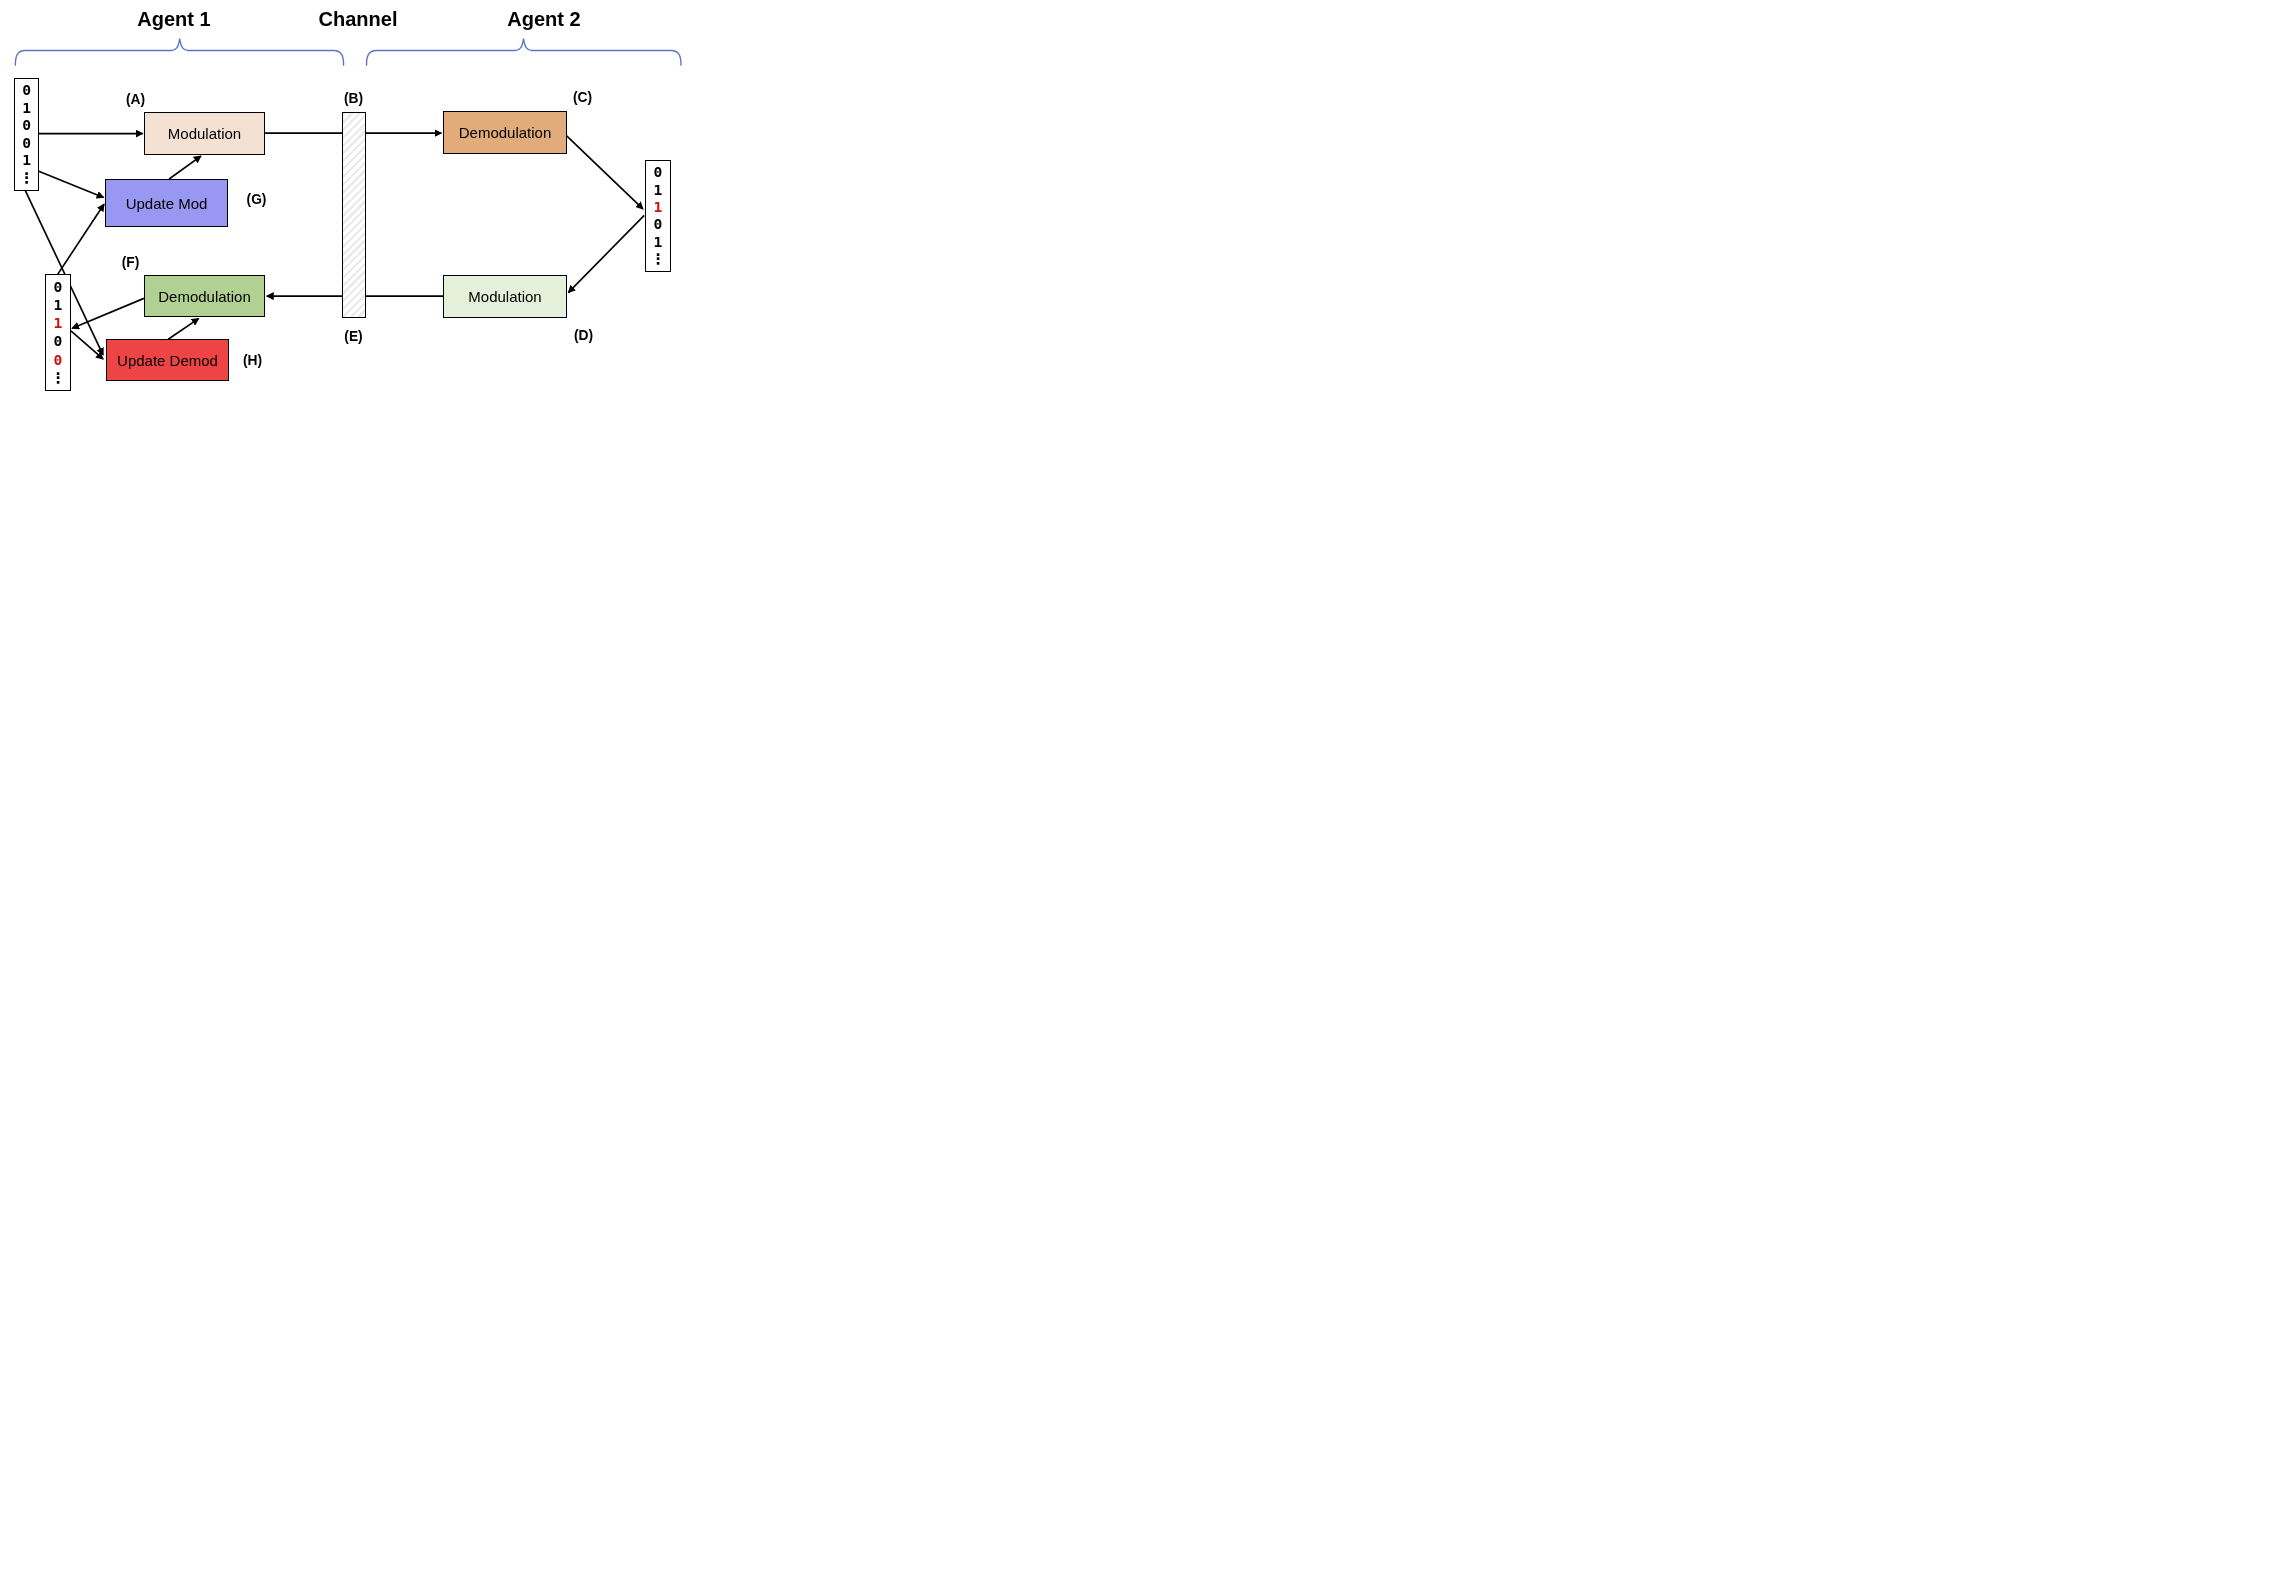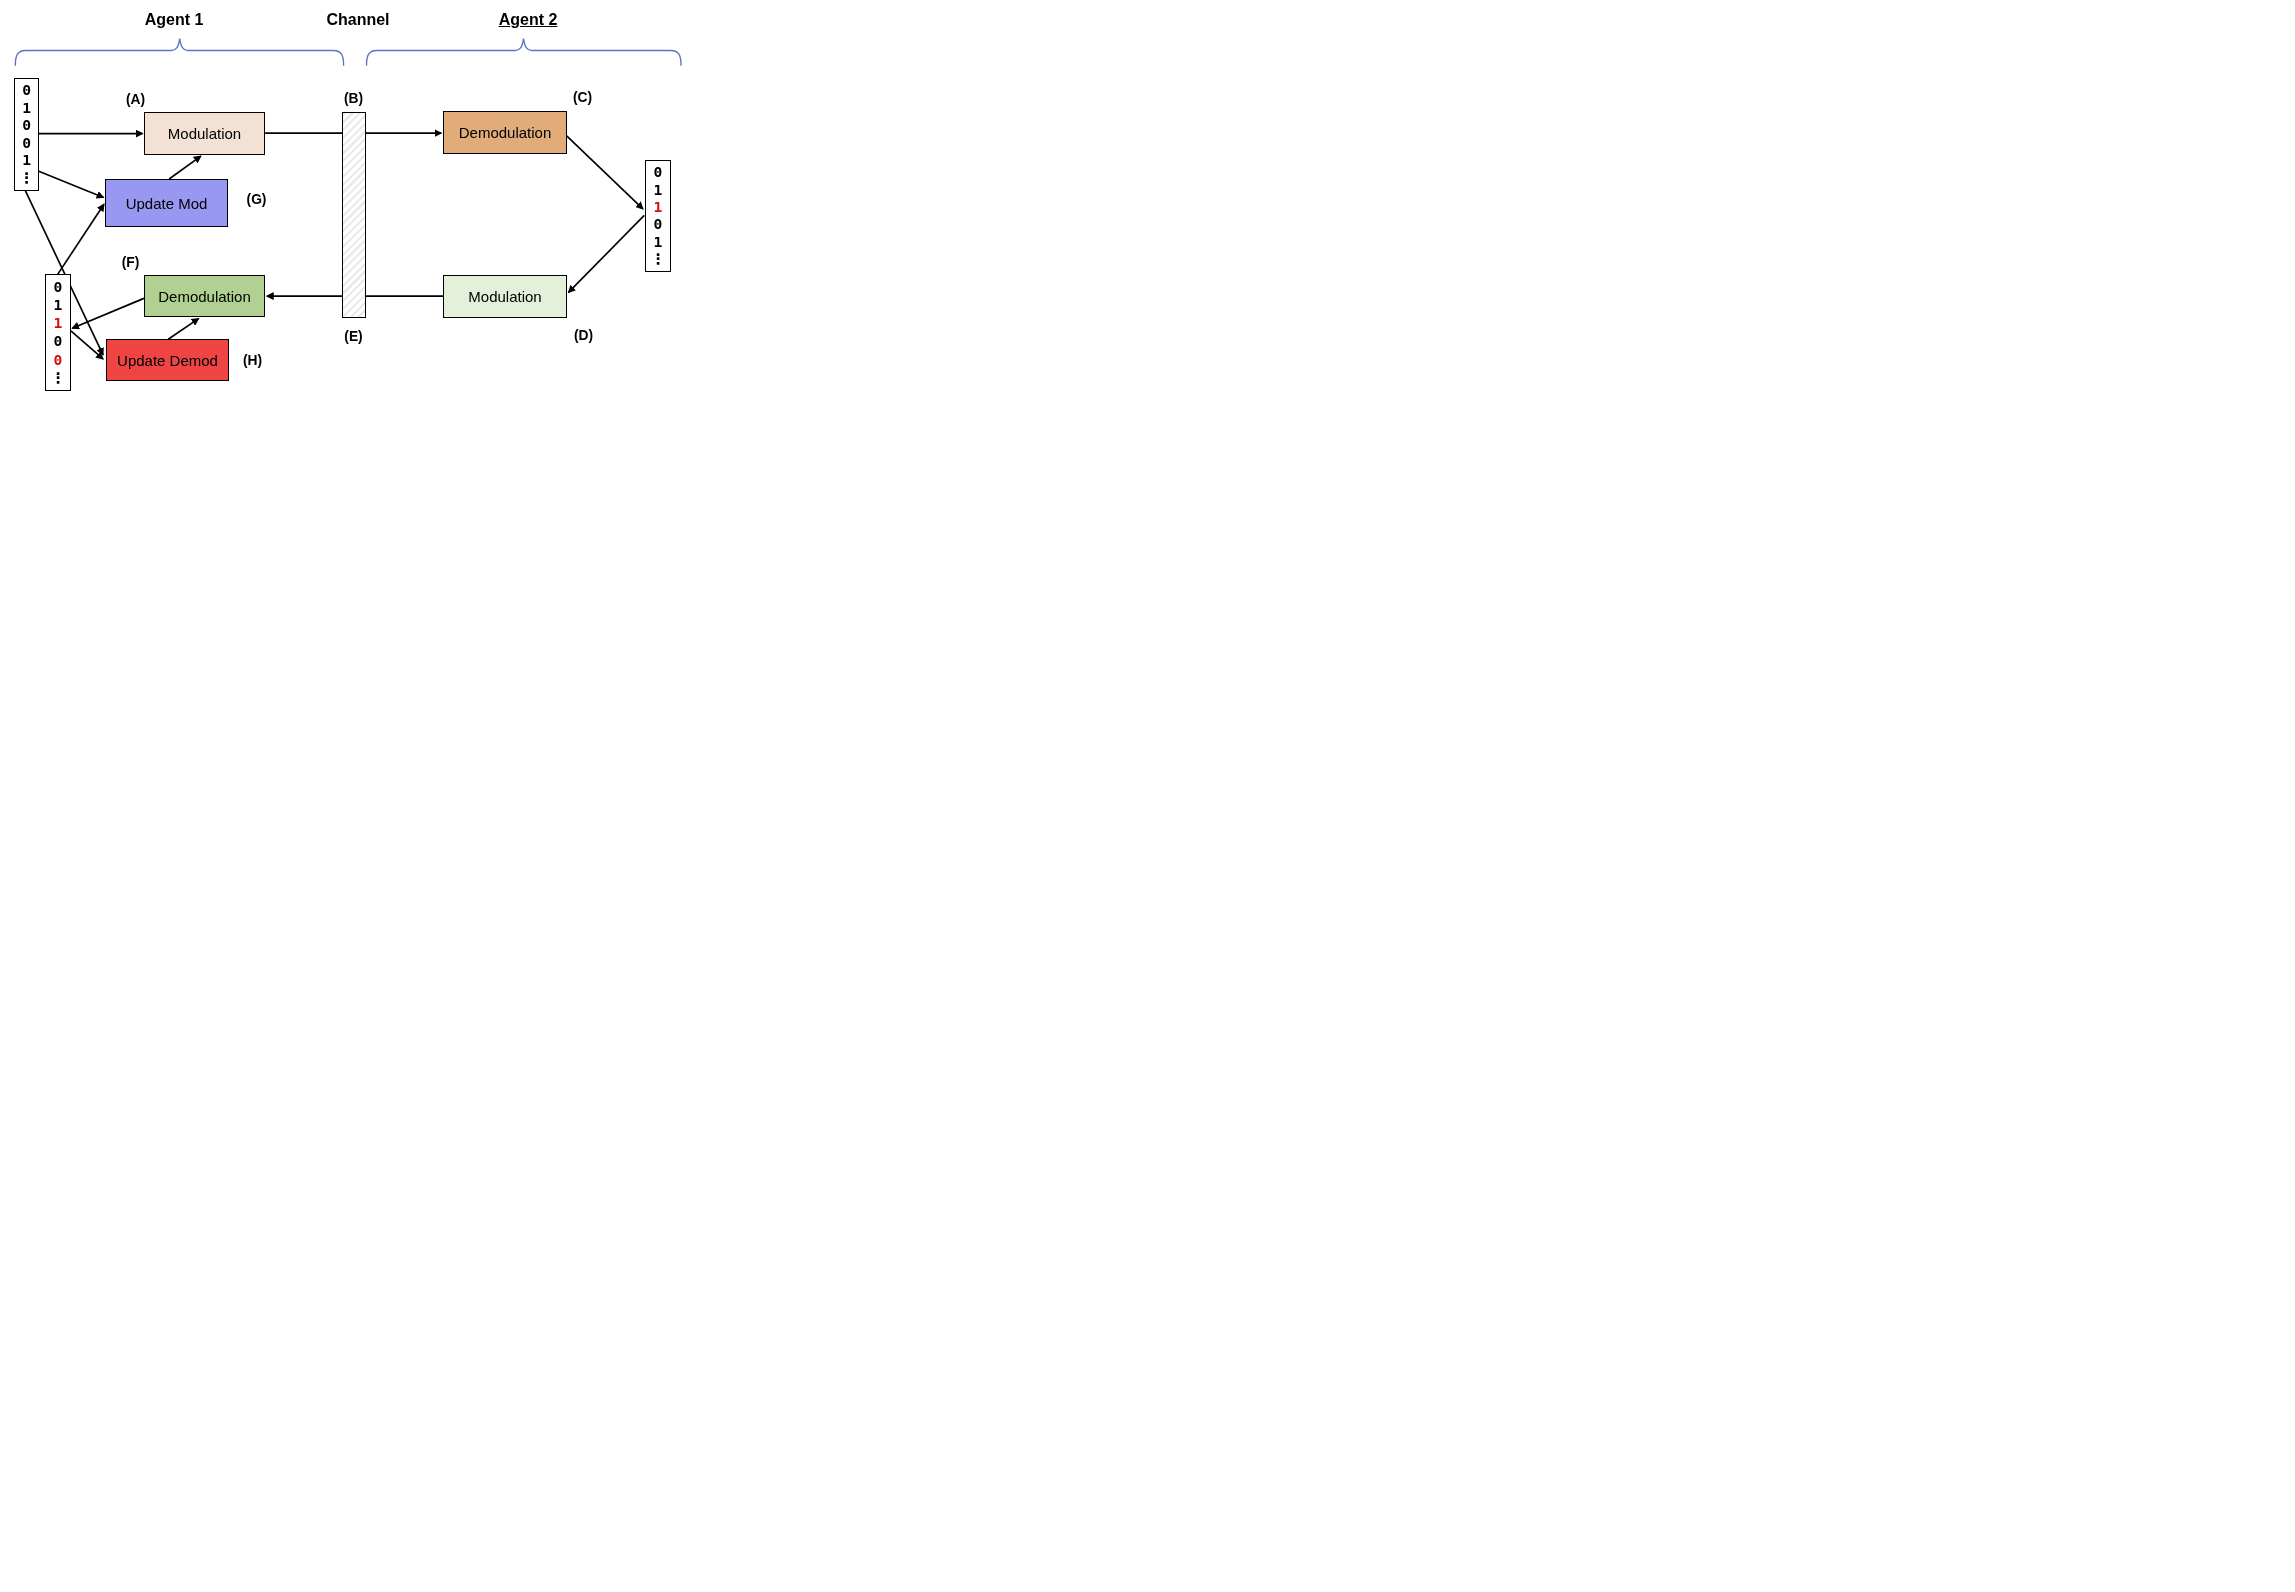--- a/index.html
+++ b/index.html
@@ -2,21 +2,21 @@
 <html style="--red: #cf1111; --brace: #5b74c5;font-size:7.3px"><head>
 <meta charset="utf-8">
 <style>
   html,body{margin:0;padding:0;background:#ffffff;}
   #stage{
     position:relative;width:689px;height:398px;background:#ffffff;overflow:hidden;
     font-family:"Liberation Sans","DejaVu Sans",sans-serif;color:#000;
   }
   .title{
     position:absolute;top:5.5px;height:27px;line-height:27px;
-    font-size:16px;font-weight:bold;text-align:center;letter-spacing:0px;
+    font-size:20px;font-weight:bold;text-align:center;letter-spacing:0px;
   }
   svg.layer{position:absolute;left:0;top:0;width:689px;height:398px;}
   .wire{stroke:#000;stroke-width:3.6;fill:none;}
   .brace{stroke:var(--brace,#5b74c5);stroke-width:3;fill:none;stroke-linecap:round;}
   .block{
     position:absolute;box-sizing:border-box;border:1.8px solid #000;
     display:flex;align-items:center;justify-content:center;
     font-size:15px;background:#fff;z-index:2;
   }
   .bitcol{
@@ -37,21 +37,21 @@
     font-size:13.8px;font-weight:bold;z-index:3;
   }
 </style>
 </head>
 <body>
 
 <div id="stage">
 
   <div class="title" style="left:82px;width:184px;">Agent 1</div>
   <div class="title" style="left:298px;width:120px;">Channel</div>
-  <div class="title" style="left:436px;width:184px;text-decoration:underline;">Agent 2</div>
+  <div class="title" style="left:452px;width:184px;">Agent 2</div>
 
   <svg class="layer" viewBox="0 0 1500 867">
     <defs>
       <marker id="ah" viewBox="0 0 10 10" refX="8.6" refY="5" markerWidth="4.8" markerHeight="4.8" orient="auto-start-reverse">
         <path d="M0,0 L10,5 L0,10 z" fill="#000"></path>
       </marker>
     </defs>
 
     <path class="brace" d="M 33 142 C 33 122, 37 110, 55 110 L 373 110 C 383 110, 388 104, 391 84 C 394 104, 399 110, 409 110 L 726 110 C 744 110, 748 122, 748 142"></path>
     <path class="brace" d="M 798 142 C 798 122, 802 110, 820 110 L 1122 110 C 1132 110, 1137 104, 1140 84 C 1143 104, 1148 110, 1158 110 L 1461 110 C 1479 110, 1483 122, 1483 142"></path>

